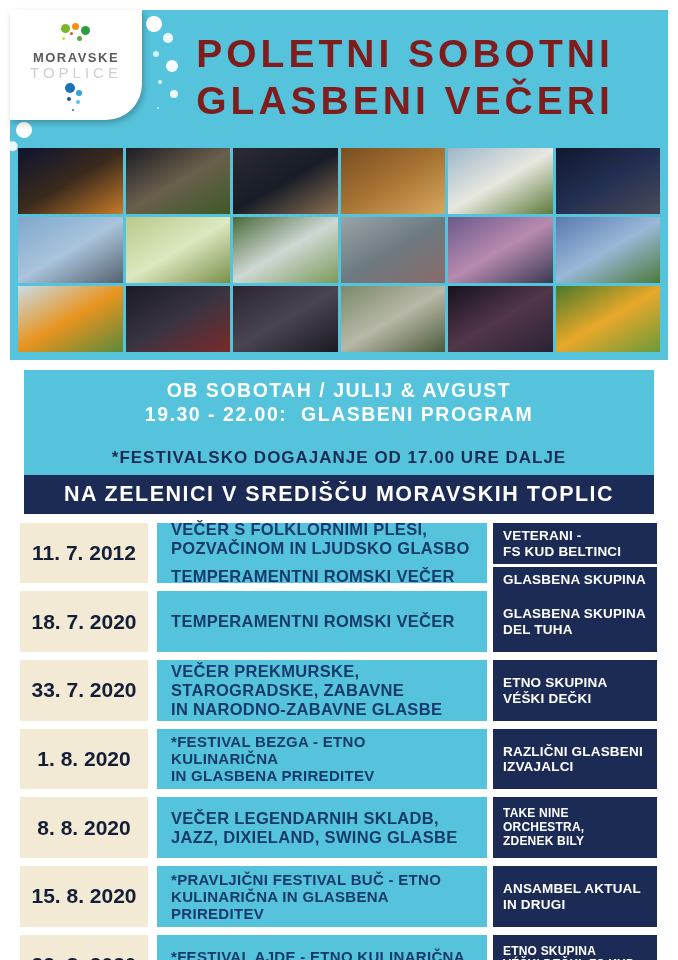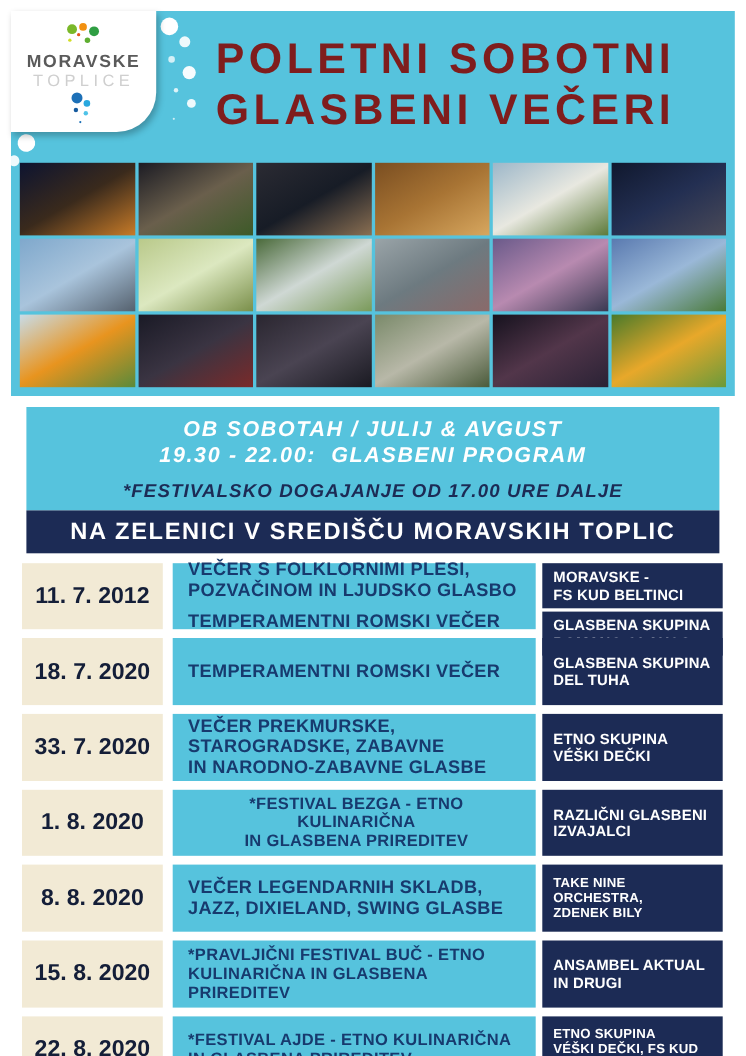--- a/index.html
+++ b/index.html
@@ -13,21 +13,21 @@
   
   .top-panel { position:relative; background:var(--cyan); }
   .header-band { position:relative; height:136px; }
   .logo-box {
     position:absolute; left:0; top:0; width:132px; height:110px;
     background:#ffffff; border-bottom-right-radius:36px;
     box-shadow:2px 3px 6px rgba(0,0,0,.25);
     display:flex; flex-direction:column; align-items:center; justify-content:center;
     z-index:3;
   }
-  .logo-name { font-size:16px; font-weight:bold; color:#5a5a5a; letter-spacing:1.5px; }
+  .logo-name { font-size:13px; font-weight:bold; color:#5a5a5a; letter-spacing:1.5px; }
   .logo-sub  { font-size:15px; color:#cfcfcf; letter-spacing:4px; margin-top:-1px; }
   .dots { position:relative; width:14px; height:10px; }
   .dots-top::before {
     content:""; position:absolute; left:-8px; top:-16px; width:9px; height:9px; border-radius:50%;
     background:#7ab829;
     box-shadow:10px -2px 0 -1px #f29111, 20px 2px 0 0 #2f9e43, -2px 10px 0 -3px #d2de26,
                14px 10px 0 -2px #5fae31, 6px 5px 0 -3px #e5541f;
   }
   .dots-bottom::before {
     content:""; position:absolute; left:-4px; top:2px; width:10px; height:10px; border-radius:50%;
@@ -56,24 +56,24 @@
   .bubbles-bl { left:6px; top:112px; transform:rotate(80deg); transform-origin:8px 8px; }
   
   .photo-grid {
     position:relative; display:grid; z-index:1;
     grid-template-columns:repeat(6,1fr); grid-auto-rows:66px;
     gap:3px; padding:2px 8px 8px 8px;
   }
   .tile { width:100%; height:100%; }
   
   .info-band {
-    background:var(--cyan); margin:10px 14px 0 14px; padding:8px 6px 7px 6px; text-align:center;font-style:italic;
+    background:var(--cyan); margin:10px 14px 0 14px; padding:8px 6px 7px 6px; text-align:center;
   }
   .info-line { color:#ffffff; font-weight:bold; font-size:19.5px; letter-spacing:1.5px; line-height:1.25; white-space:pre; }
-  .info-note { color:var(--navy); font-weight:bold; font-size:17px; letter-spacing:1px; margin-top:10px; }
+  .info-note { color:var(--navy); font-weight:bold; font-size:17px; letter-spacing:1px; margin-top:21px; }
   .location-band {
     background:var(--navy); margin:0 14px; padding:7px 4px; text-align:center;
     color:#ffffff; font-weight:bold; font-size:21.5px; letter-spacing:1.5px; white-space:nowrap;
   }
   
   .schedule { flex:1; display:flex; flex-direction:column; gap:8px; padding:9px 11px 6px 10px; }
   .srow { display:flex; gap:9px; flex:1; min-height:44px; }
   .date-cell {
     width:128px; flex:0 0 128px; background:var(--cream);
     display:flex; align-items:center; justify-content:center;
@@ -149,21 +149,21 @@
 
   <div class="schedule">
       <div class="srow">
         <div class="date-cell">11. 7. 2012</div>
         <div class="event-cell">
           <div class="event-text" style="font-size: 16.5px;">VEČER S FOLKLORNIMI PLESI,
 POZVAČINOM IN LJUDSKO GLASBO</div>
           <div class="event-text" style="font-size: 16.5px;">TEMPERAMENTNI ROMSKI VEČER</div>
         </div>
         <div class="perf-col">
-          <div class="perf-box">MORAVSKE -
+          <div class="perf-box">VETERANI -
 FS KUD BELTINCI</div>
           <div class="perf-box">GLASBENA SKUPINA
 ROMANO GLAUSO</div>
         </div>
       </div>
       <div class="srow">
         <div class="date-cell">18. 7. 2020</div>
         <div class="event-cell">
           <div class="event-text" style="font-size: 16.5px;">TEMPERAMENTNI ROMSKI VEČER</div>
         </div>
@@ -180,21 +180,21 @@
 IN NARODNO-ZABAVNE GLASBE</div>
         </div>
         <div class="perf-col">
           <div class="perf-box">ETNO SKUPINA
 VÉŠKI DEČKI</div>
         </div>
       </div>
       <div class="srow">
         <div class="date-cell">1. 8. 2020</div>
         <div class="event-cell">
-          <div class="event-text" style="font-size: 15px; text-align: center;">*FESTIVAL BEZGA - ETNO KULINARIČNA
+          <div class="event-text" style="font-size: 15px;">*FESTIVAL BEZGA - ETNO KULINARIČNA
 IN GLASBENA PRIREDITEV</div>
         </div>
         <div class="perf-col">
           <div class="perf-box">RAZLIČNI GLASBENI
 IZVAJALCI</div>
         </div>
       </div>
       <div class="srow">
         <div class="date-cell">8. 8. 2020</div>
         <div class="event-cell">

